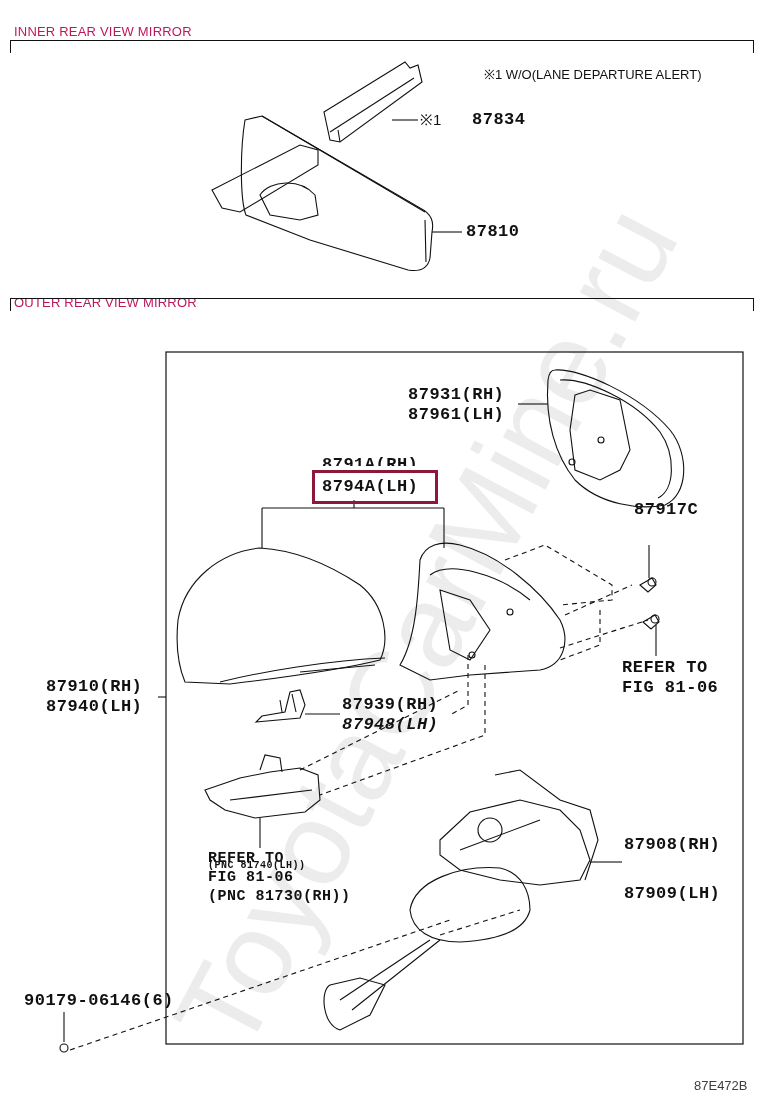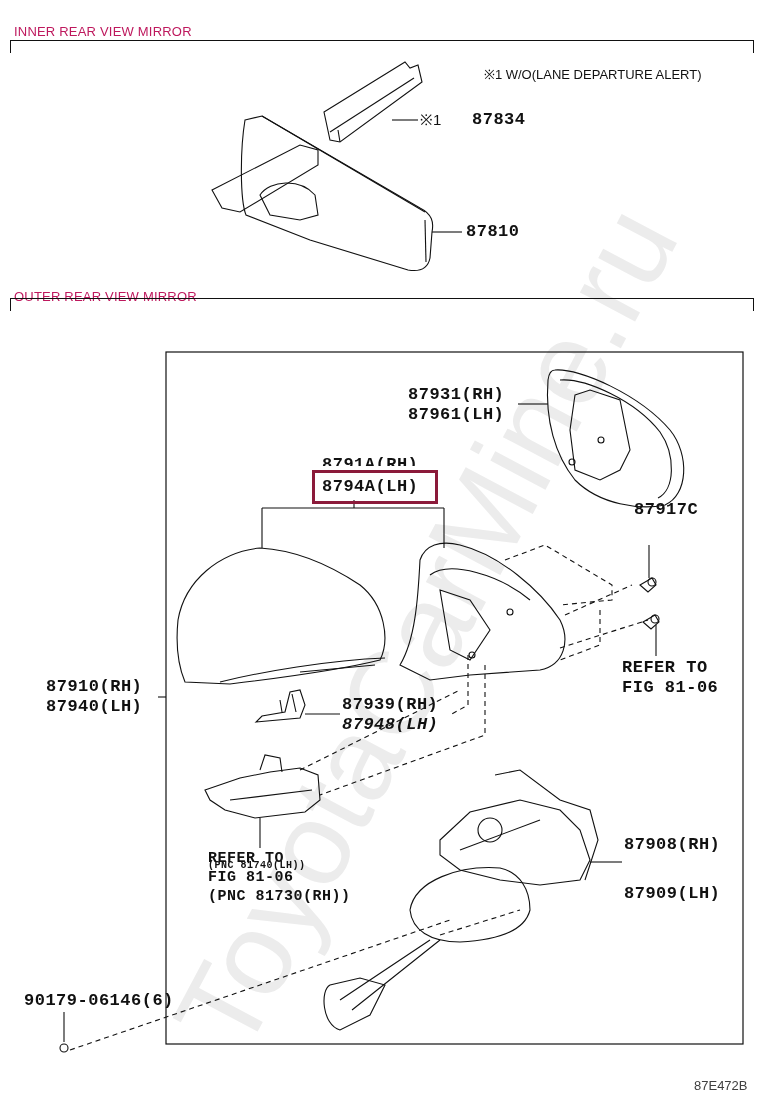--- a/index.html
+++ b/index.html
@@ -14,21 +14,21 @@
   svg.art { position:absolute; left:0; top:0; }
 </style>
 </head>
 <body>
 
 <div class="watermark">ToyotaCarMine.ru</div>
 
 <div class="section-title" style="left:14px; top:24px;">INNER REAR VIEW MIRROR</div>
 <div class="bracket" style="left:10px; top:40px; width:742px;"></div>
 
-<div class="section-title" style="left:14px; top:289px;">OUTER REAR VIEW MIRROR</div>
+<div class="section-title" style="left:14px; top:295px;">OUTER REAR VIEW MIRROR</div>
 <div class="bracket" style="left:10px; top:298px; width:742px; border-top-width:1px;"></div>
 
 <svg class="art" width="760" height="1112" viewBox="0 0 760 1112">
   <g fill="none" stroke="#111" stroke-width="1.1">
 
     <g>
       <path d="M324 112 L405 62 L410 68 L418 65 L422 82 L340 142 L330 140 Z"></path>
       <path d="M330 132 L414 78"></path>
       <path d="M338 130 L340 142"></path>
     </g>

